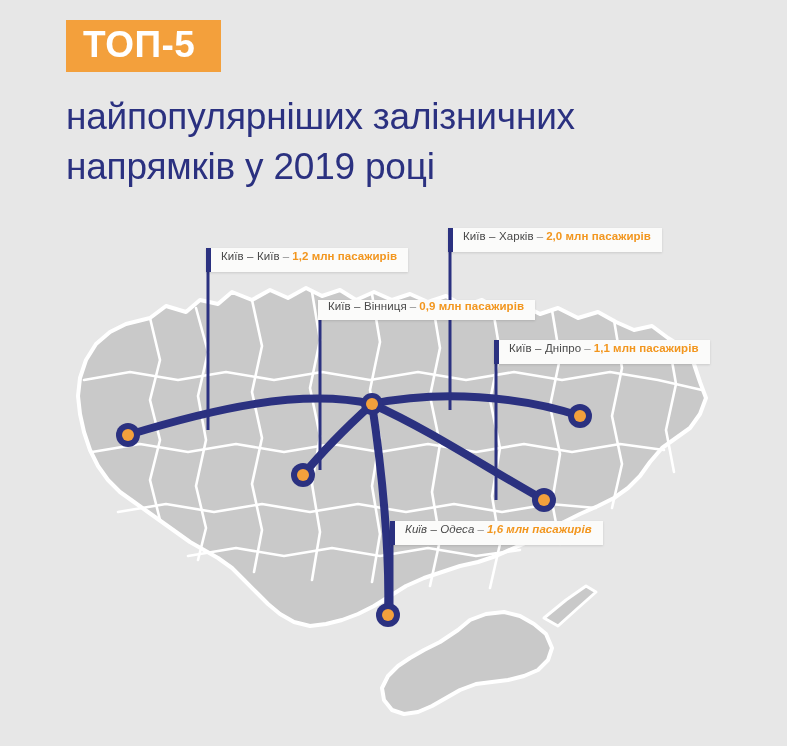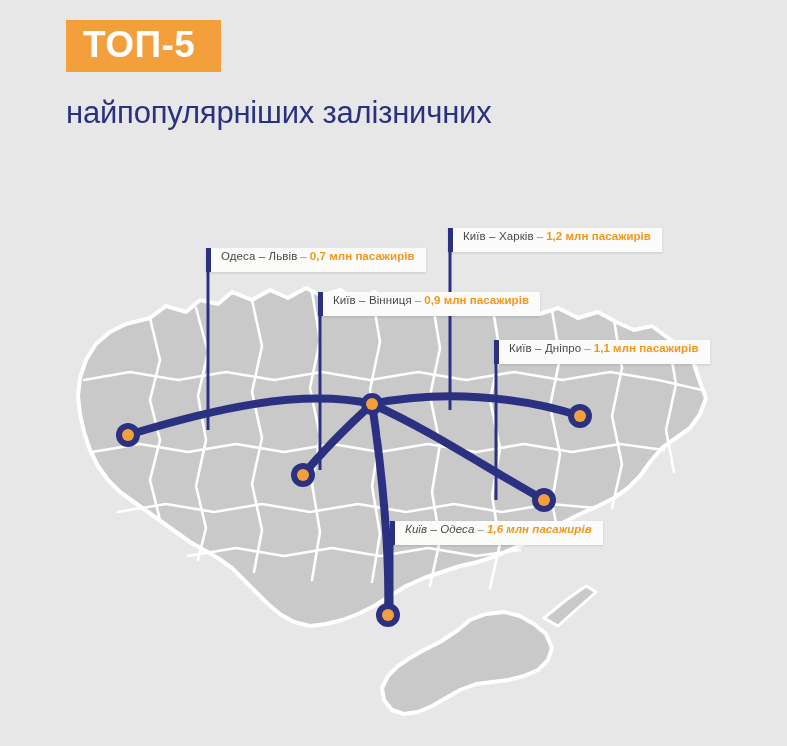--- a/index.html
+++ b/index.html
@@ -35,21 +35,21 @@
     line-height: 1.0;
     box-sizing: border-box;
   }
 
   .headline {
     position: absolute;
     left: 66px;
     top: 92px;
     width: 680px;
     color: #2b3180;
-    font-size: 31px;
+    font-size: 37px;
     font-weight: normal;
     line-height: 1.34;
     letter-spacing: -0.2px;
   }
   .headline .line { display: block; white-space: nowrap; }
 
   
   #map-stage {
     position: absolute;
     left: 0;
@@ -184,41 +184,42 @@
           <circle cx="372" cy="404" r="6" fill="#f3a03c"></circle>
         </g>
       </g>
     </svg>
   </div>
 
   <div class="badge">ТОП-5</div>
 
   <div class="headline">
     <span class="line">найпопулярніших залізничних</span>
+    <span class="line">напрямків у 2019 році</span>
   </div>
 
   <div class="callout" style="left:206px; top:248px;">
     <div class="tab"></div>
     <div class="box">
-      <span class="route">Одеса – Львів</span>
-      <span class="sep">–</span>
-      <span class="value">0,7 млн пасажирів</span>
+      <span class="route">Київ – Київ</span>
+      <span class="sep">–</span>
+      <span class="value">1,2 млн пасажирів</span>
     </div>
   </div>
 
   <div class="callout" style="left:448px; top:228px;">
     <div class="tab"></div>
     <div class="box">
       <span class="route">Київ – Харків</span>
       <span class="sep">–</span>
-      <span class="value">1,2 млн пасажирів</span>
-    </div>
-  </div>
-
-  <div class="callout" style="left:318px; top:292px;">
+      <span class="value">2,0 млн пасажирів</span>
+    </div>
+  </div>
+
+  <div class="callout" style="left:318px; top:300px;flex-direction:column;">
     <div class="tab"></div>
     <div class="box">
       <span class="route">Київ – Вінниця</span>
       <span class="sep">–</span>
       <span class="value">0,9 млн пасажирів</span>
     </div>
   </div>
 
   <div class="callout" style="left:494px; top:340px;">
     <div class="tab"></div>

